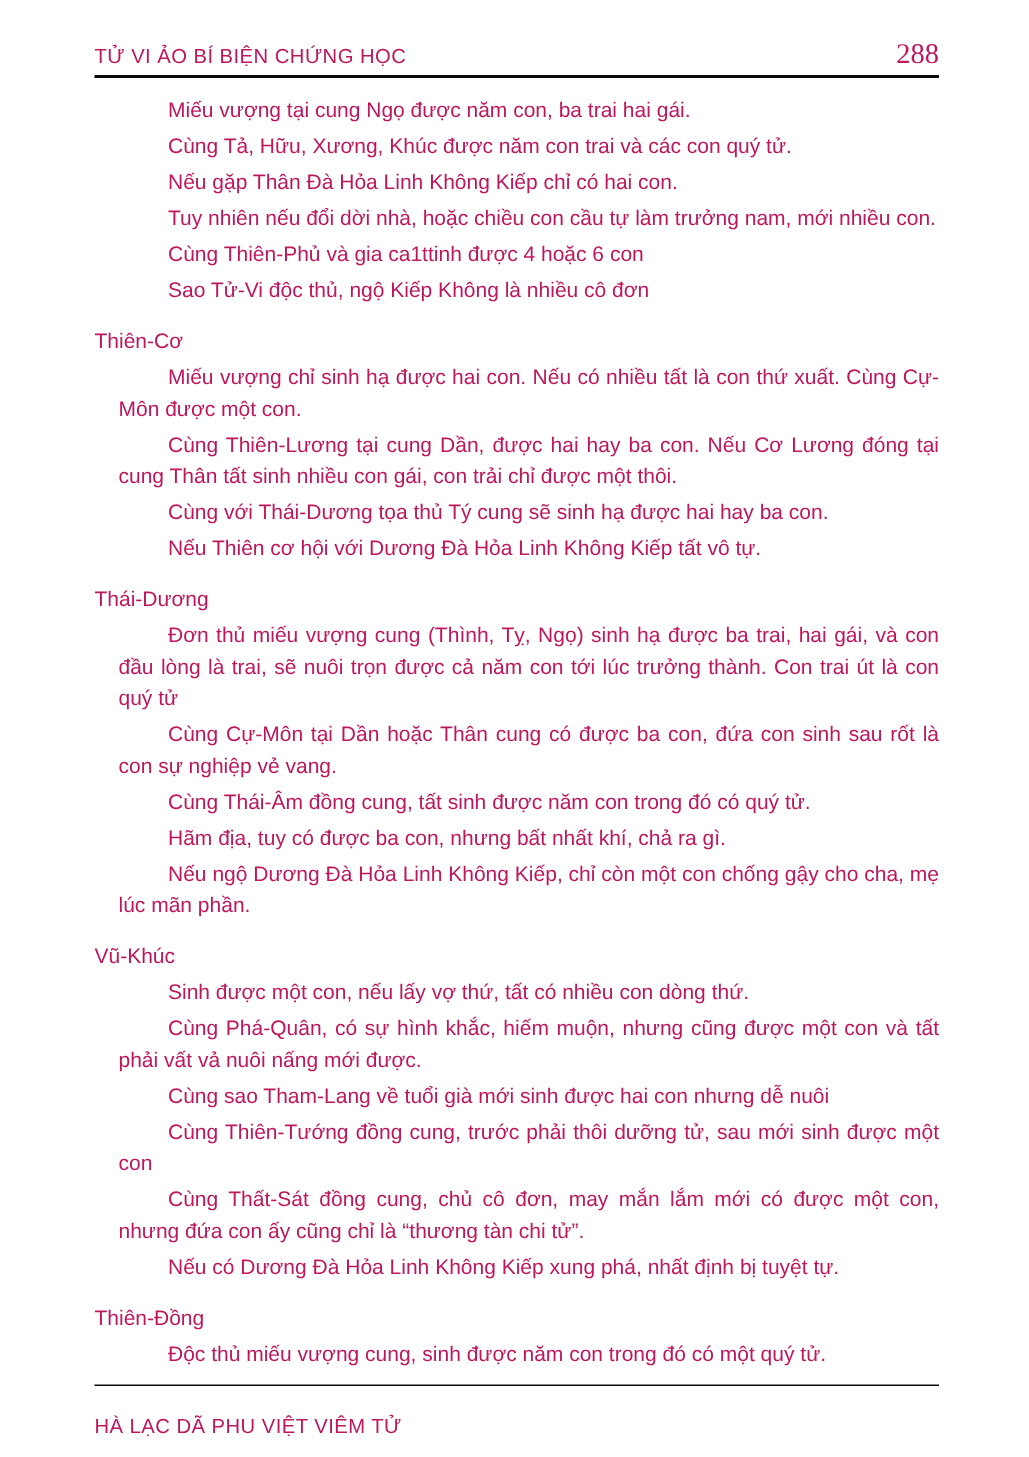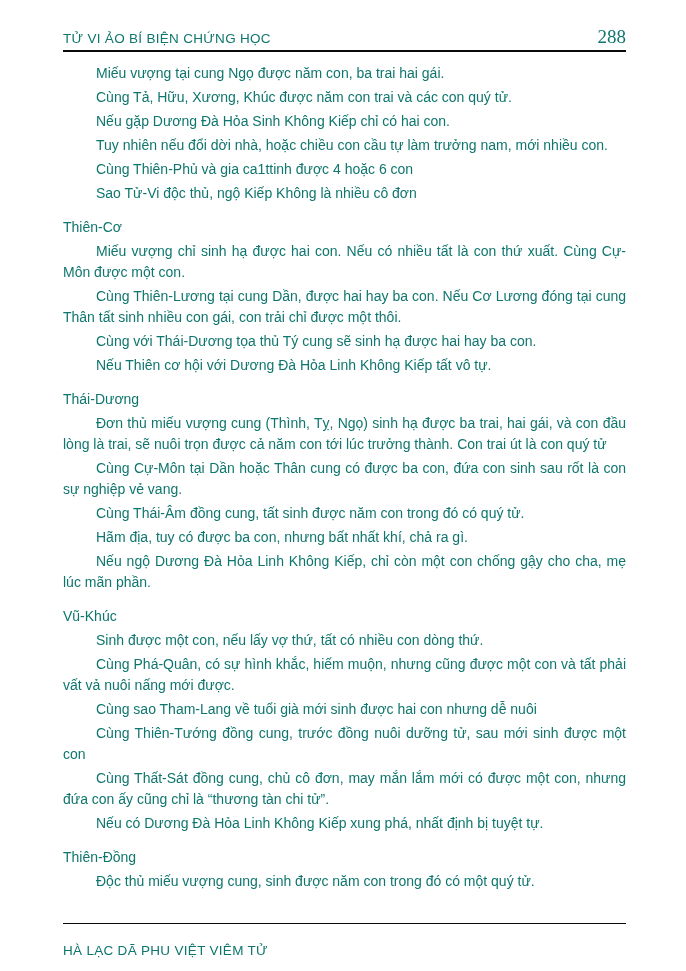--- a/index.html
+++ b/index.html
@@ -5,21 +5,21 @@
   html, body {
     margin: 0;
     padding: 0;
     background: #ffffff;
   }
   .page {
     position: relative;
     width: 686px;
     height: 971px;
     background: #ffffff;
-    color: #0f766e;
+    color: #be185d;
     font-family: "Liberation Sans", "DejaVu Sans", sans-serif;
     overflow: hidden;
   }
   .header {
     position: absolute;
     top: 27px;
     left: 63px;
     right: 60px;
   }
   .header-row {
@@ -39,21 +39,21 @@
     font-size: 19px;
     line-height: 1;
   }
   .doc-body {
     position: absolute;
     top: 63px;
     left: 63px;
     right: 60px;
   }
   .para {
-    margin: 0 0 3px 0;
+    margin: 0 0 3px 16px;
     font-size: 14px;
     line-height: 21px;
     text-align: justify;
     text-indent: 33px;
   }
   .section-heading {
     margin: 13px 0 3px 0;
     font-size: 14px;
     line-height: 21px;
     font-weight: normal;
@@ -77,40 +77,40 @@
   <div class="header">
     <div class="header-row">
       <span class="header-title">TỬ VI ẢO BÍ BIỆN CHỨNG HỌC</span>
       <span class="page-number">288</span>
     </div>
   </div>
 
   <div class="doc-body">
       <p class="para">Miếu vượng tại cung Ngọ được năm con, ba trai hai gái.</p>
       <p class="para">Cùng Tả, Hữu, Xương, Khúc được năm con trai và các con quý tử.</p>
-      <p class="para">Nếu gặp Dương Đà Hỏa Sinh Không Kiếp chỉ có hai con.</p>
+      <p class="para">Nếu gặp Thân Đà Hỏa Linh Không Kiếp chỉ có hai con.</p>
       <p class="para">Tuy nhiên nếu đổi dời nhà, hoặc chiều con cầu tự làm trưởng nam, mới nhiều con.</p>
       <p class="para">Cùng Thiên-Phủ và gia ca1ttinh được 4 hoặc 6 con</p>
       <p class="para">Sao Tử-Vi độc thủ, ngộ Kiếp Không là nhiều cô đơn</p>
       <h2 class="section-heading">Thiên-Cơ</h2>
       <p class="para">Miếu vượng chỉ sinh hạ được hai con. Nếu có nhiều tất là con thứ xuất. Cùng Cự-Môn được một con.</p>
       <p class="para">Cùng Thiên-Lương tại cung Dần, được hai hay ba con. Nếu Cơ Lương đóng tại cung Thân tất sinh nhiều con gái, con trải chỉ được một thôi.</p>
       <p class="para">Cùng với Thái-Dương tọa thủ Tý cung sẽ sinh hạ được hai hay ba con.</p>
       <p class="para">Nếu Thiên cơ hội với Dương Đà Hỏa Linh Không Kiếp tất vô tự.</p>
       <h2 class="section-heading">Thái-Dương</h2>
       <p class="para">Đơn thủ miếu vượng cung (Thình, Tỵ, Ngọ) sinh hạ được ba trai, hai gái, và con đầu lòng là trai, sẽ nuôi trọn được cả năm con tới lúc trưởng thành. Con trai út là con quý tử</p>
       <p class="para">Cùng Cự-Môn tại Dần hoặc Thân cung có được ba con, đứa con sinh sau rốt là con sự nghiệp vẻ vang.</p>
       <p class="para">Cùng Thái-Âm đồng cung, tất sinh được năm con trong đó có quý tử.</p>
       <p class="para">Hãm địa, tuy có được ba con, nhưng bất nhất khí, chả ra gì.</p>
       <p class="para">Nếu ngộ Dương Đà Hỏa Linh Không Kiếp, chỉ còn một con chống gậy cho cha, mẹ lúc mãn phần.</p>
       <h2 class="section-heading">Vũ-Khúc</h2>
       <p class="para">Sinh được một con, nếu lấy vợ thứ, tất có nhiều con dòng thứ.</p>
       <p class="para">Cùng Phá-Quân, có sự hình khắc, hiếm muộn, nhưng cũng được một con và tất phải vất vả nuôi nấng mới được.</p>
       <p class="para">Cùng sao Tham-Lang về tuổi già mới sinh được hai con nhưng dễ nuôi</p>
-      <p class="para">Cùng Thiên-Tướng đồng cung, trước đồng nuôi dưỡng tử, sau mới sinh được một con</p>
+      <p class="para">Cùng Thiên-Tướng đồng cung, trước phải thôi dưỡng tử, sau mới sinh được một con</p>
       <p class="para">Cùng Thất-Sát đồng cung, chủ cô đơn, may mắn lắm mới có được một con, nhưng đứa con ấy cũng chỉ là “thương tàn chi tử”.</p>
       <p class="para">Nếu có Dương Đà Hỏa Linh Không Kiếp xung phá, nhất định bị tuyệt tự.</p>
       <h2 class="section-heading">Thiên-Đồng</h2>
       <p class="para">Độc thủ miếu vượng cung, sinh được năm con trong đó có một quý tử.</p>
     </div>
 
   <div class="footer">
     <span>HÀ LẠC DÃ PHU VIỆT VIÊM TỬ</span>
   </div>
 

